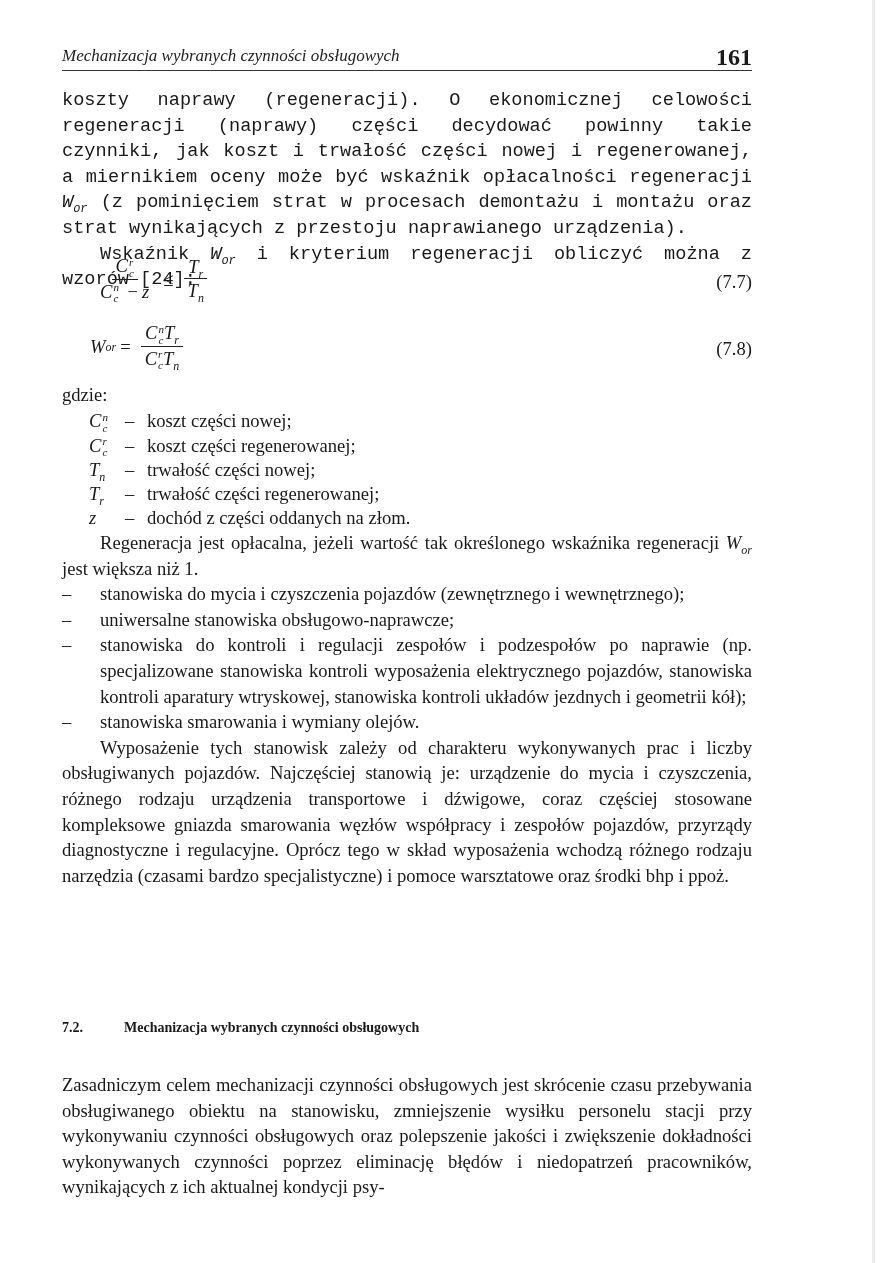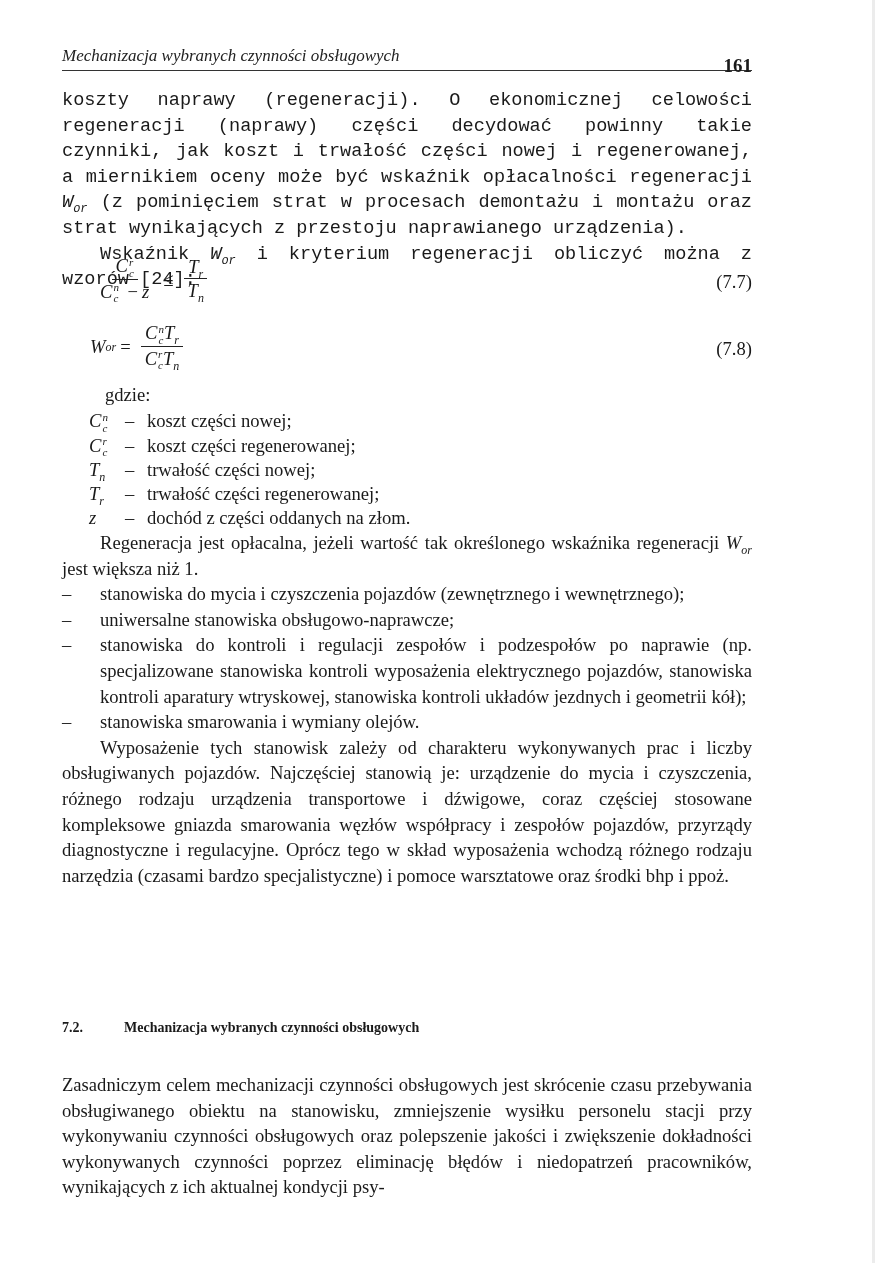--- a/index.html
+++ b/index.html
@@ -4,21 +4,21 @@
 <style>
   html, body { margin: 0; padding: 0; }
   body {
     width: 893px; height: 1263px; background: #ffffff; position: relative; overflow: hidden;
     font-family: "Liberation Serif", "DejaVu Serif", serif; color: #1a1a1a;
   }
   .edge-line { position: absolute; left: 872px; top: 0; width: 3px; height: 1263px; background: #ececec; }
   .page { position: absolute; left: 62px; top: 0; width: 690px; }
   .header { position: absolute; top: 44px; left: 0; width: 690px; height: 26px; border-bottom: 1.5px solid #333; }
   .header .running-title { position: absolute; left: 0; top: 2px; font-style: italic; font-size: 17px; color: #222; }
-  .header .page-number { position: absolute; right: 0; top: 11px; font-weight: bold; font-size: 19px; }
+  .header .page-number { position: absolute; right: 0; top: 0; font-weight: bold; font-size: 24px; }
   .text { font-size: 18.6px; line-height: 25.6px; text-align: justify; position: absolute; left: 0; width: 690px; }
   .text p { margin: 0; }
   .indent { text-indent: 38px; }
   .var { font-style: italic; }
   sub, sup { font-size: 12px; line-height: 0; }
   .eq { position: absolute; left: 0; width: 690px; font-size: 18.6px; }
   .eq .formula { position: absolute; display: flex; align-items: center; font-style: italic; }
   .eq .eq-num { position: absolute; right: 0; font-style: normal; }
   .frac { display: inline-flex; flex-direction: column; align-items: center; margin: 0 6px; }
   .frac .num { padding: 0 4px; line-height: 22px; border-bottom: 1px solid #222; }
@@ -98,21 +98,21 @@
           <span>C</span><span class="ss">
               <span>r</span>
               <span>c</span>
             </span><span>T</span><sub>n</sub>
         </span>
       </span>
     </div>
     <span class="eq-num" style="top:16px;">(7.8)</span>
   </div>
 
-  <div class="text" style="top:382px;margin-left:43px;">gdzie:</div>
+  <div class="text" style="top:382px;">gdzie:</div>
 
   <div class="defs" style="top:409px;">
     <div class="def-row">
       <span class="def-sym"><span>C</span><span class="ss">
             <span>n</span>
             <span>c</span>
           </span></span>
       <span class="def-dash">–</span>
       <span>koszt części nowej;</span>
     </div>

